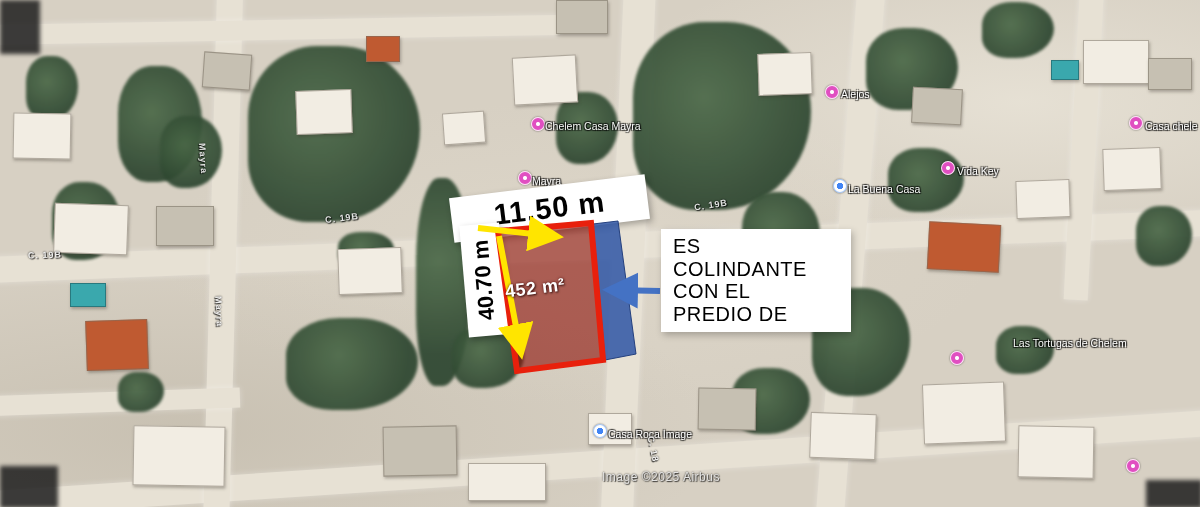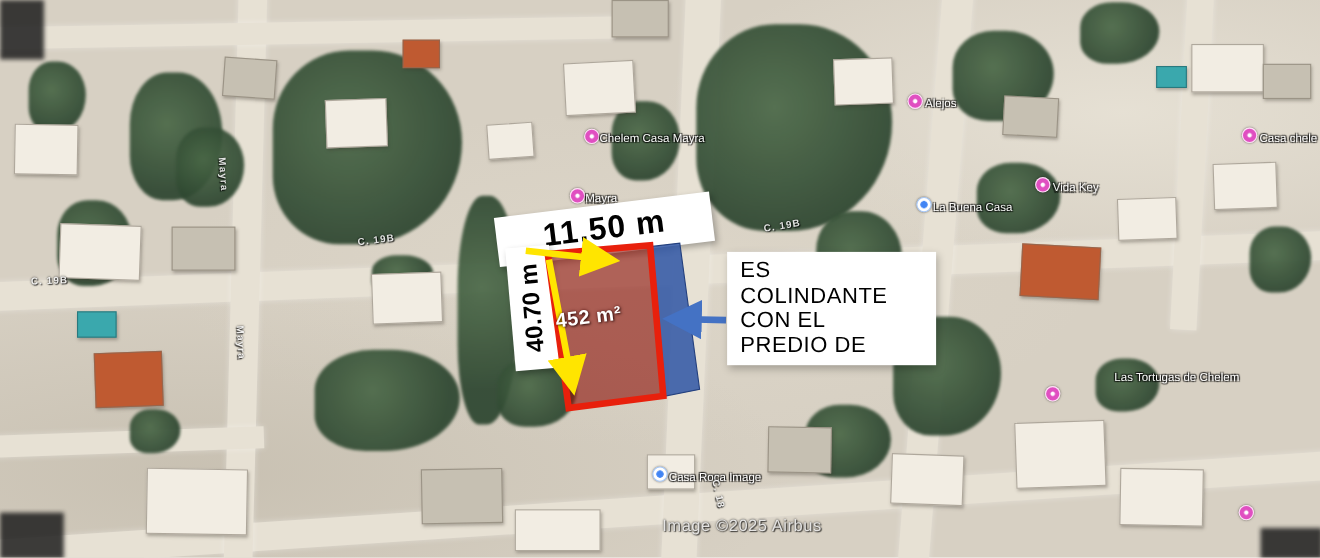--- a/index.html
+++ b/index.html
@@ -22,21 +22,21 @@
   .b-o{background:#bf5a31;}
   .b-t{background:#3aa8ad;border-color:rgba(30,90,95,.6);}
   .d{position:absolute;background:#1e1e1e;filter:blur(2px);opacity:.85;z-index:3;}
   
   .plbl{position:absolute;z-index:5;font-size:10.5px;font-weight:400;color:#fff;white-space:nowrap;
         text-shadow:-1px -1px 1px rgba(0,0,0,.75),1px -1px 1px rgba(0,0,0,.75),
                     -1px 1px 1px rgba(0,0,0,.75),1px 1px 1px rgba(0,0,0,.75);opacity:.95;text-align:center;}
   .slbl{position:absolute;z-index:5;font-size:9px;font-weight:600;color:#f2f2f2;white-space:nowrap;
         letter-spacing:1px;text-shadow:0 0 2px #000,1px 1px 1px rgba(0,0,0,.8);opacity:.9;}
   .vert{writing-mode:vertical-rl;}
-  .attrib{position:absolute;z-index:5;font-size:15px;color:#e6e6e6;letter-spacing:.5px;
+  .attrib{position:absolute;z-index:5;font-size:12px;color:#e6e6e6;letter-spacing:.5px;
           text-shadow:0 0 2px #000,1px 1px 1px rgba(0,0,0,.7);opacity:.9;}
   .marker{position:absolute;z-index:5;width:12px;height:12px;border-radius:50%;
           box-shadow:0 0 2px rgba(0,0,0,.6);}
   .marker.pink{background:radial-gradient(circle,#ffffff 0 1.5px,var(--marker-pink) 2.5px 6px);
                border:1px solid rgba(255,230,250,.95);}
   .marker.blue{background:radial-gradient(circle,var(--marker-blue) 0 3px,#ffffff 3.5px);
                border:1px solid rgba(160,195,245,.95);}
   
   .overlay{position:absolute;left:0;top:0;z-index:7;pointer-events:none;}
   .plot{fill:var(--plot-fill);fill-opacity:.62;stroke:var(--plot-border);stroke-width:6;}

